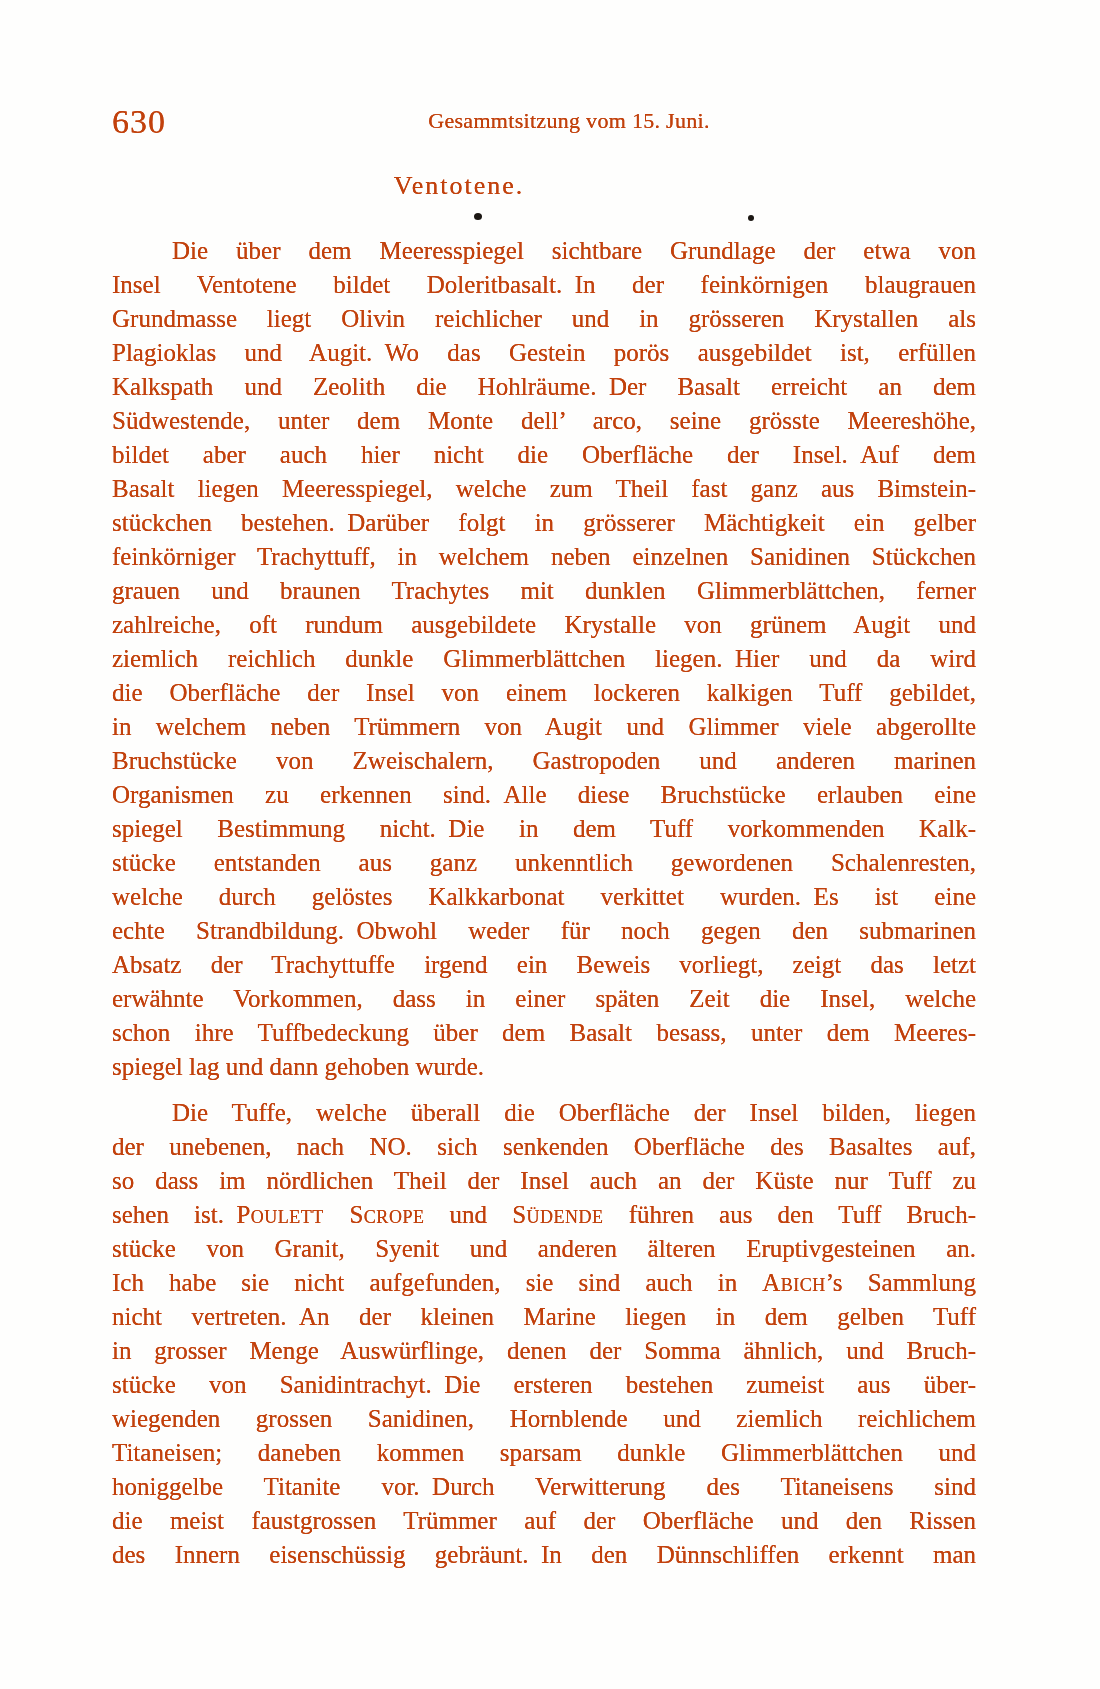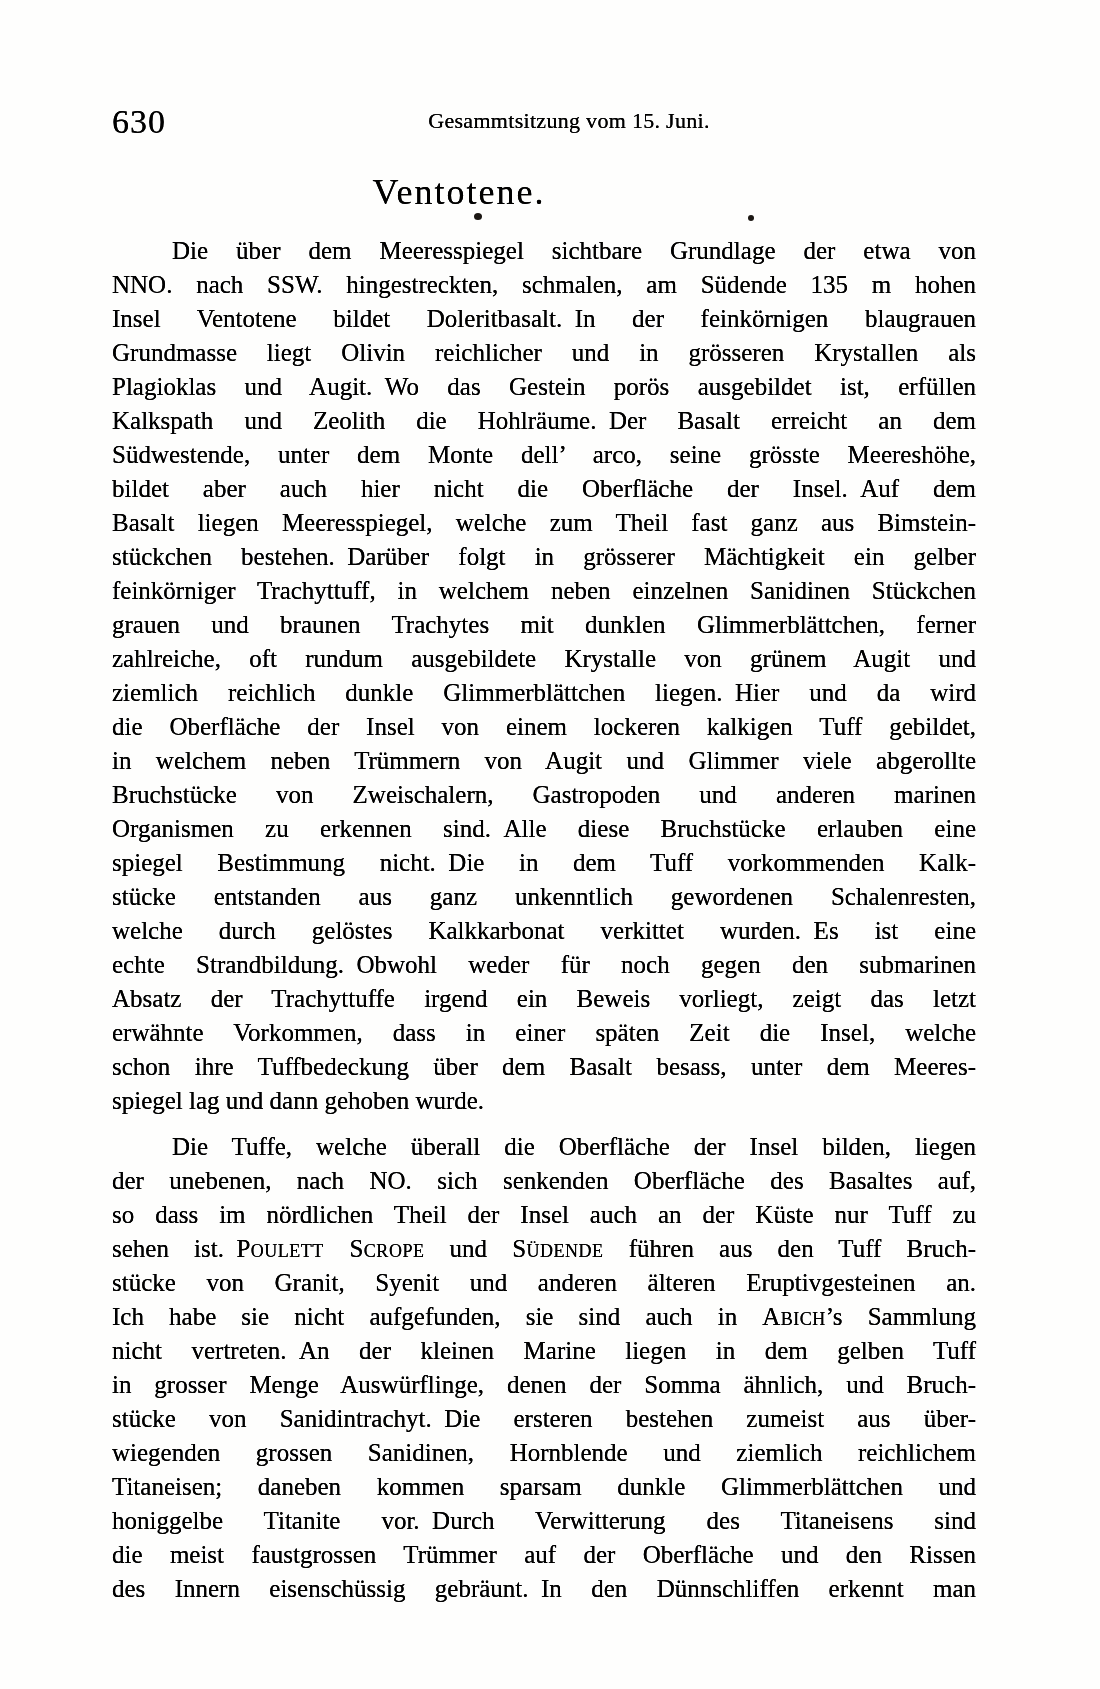--- a/index.html
+++ b/index.html
@@ -34,21 +34,21 @@
     letter-spacing: 0.3px;
     text-shadow: 0 0 0.4px currentColor;
     padding-left: 19px;
   }
   .doc-title {
     position: absolute;
     left: 0;
     top: 171px;
     width: 918px;
     text-align: center;
-    font-size: 36px;
+    font-size: 26px;
     letter-spacing: 2px;
     text-shadow: 0 0 0.5px currentColor;
   }
   .textblock {
     position: absolute;
     left: 100px;
     top: 222px;
     width: 888px;
     font-size: 25px;
     line-height: 34px;
@@ -68,30 +68,29 @@
     position: absolute;
     background: #1b1713;
     border-radius: 50%;
   }
   .speck.s1 { left: 474px; top: 213px; width: 8px; height: 7px; }
   .speck.s2 { left: 748px; top: 215px; width: 6px; height: 6px; }
 </style>
 </head>
 <body>
 
-<div class="sheet" style="background: rgb(254, 254, 253); color: #000000;">
+<div class="sheet" style="background: rgb(254, 254, 253); color: #c2410c;">
   <div class="pnum">630</div>
   <div class="rhead">Gesammtsitzung vom 15. Juni.</div>
   <div class="doc-title">Ventotene.</div>
   <div class="speck s1"></div>
   <div class="speck s2"></div>
   <div class="textblock" id="textblock">
       <div class="para">
         <div class="line first"><span>Die über dem Meeresspiegel sichtbare Grundlage der etwa von</span></div>
-        <div class="line"><span>NNO. nach SSW. hingestreckten, schmalen, am Südende 135 m hohen</span></div>
         <div class="line"><span>Insel Ventotene bildet Doleritbasalt. In der feinkörnigen blaugrauen</span></div>
         <div class="line"><span>Grundmasse liegt Olivin reichlicher und in grösseren Krystallen als</span></div>
         <div class="line"><span>Plagioklas und Augit. Wo das Gestein porös ausgebildet ist, erfüllen</span></div>
         <div class="line"><span>Kalkspath und Zeolith die Hohlräume. Der Basalt erreicht an dem</span></div>
         <div class="line"><span>Südwestende, unter dem Monte dell’ arco, seine grösste Meereshöhe,</span></div>
         <div class="line"><span>bildet aber auch hier nicht die Oberfläche der Insel. Auf dem</span></div>
         <div class="line"><span>Basalt liegen Meeresspiegel, welche zum Theil fast ganz aus Bimstein-</span></div>
         <div class="line"><span>stückchen bestehen. Darüber folgt in grösserer Mächtigkeit ein gelber</span></div>
         <div class="line"><span>feinkörniger Trachyttuff, in welchem neben einzelnen Sanidinen Stückchen</span></div>
         <div class="line"><span>grauen und braunen Trachytes mit dunklen Glimmerblättchen, ferner</span></div>

